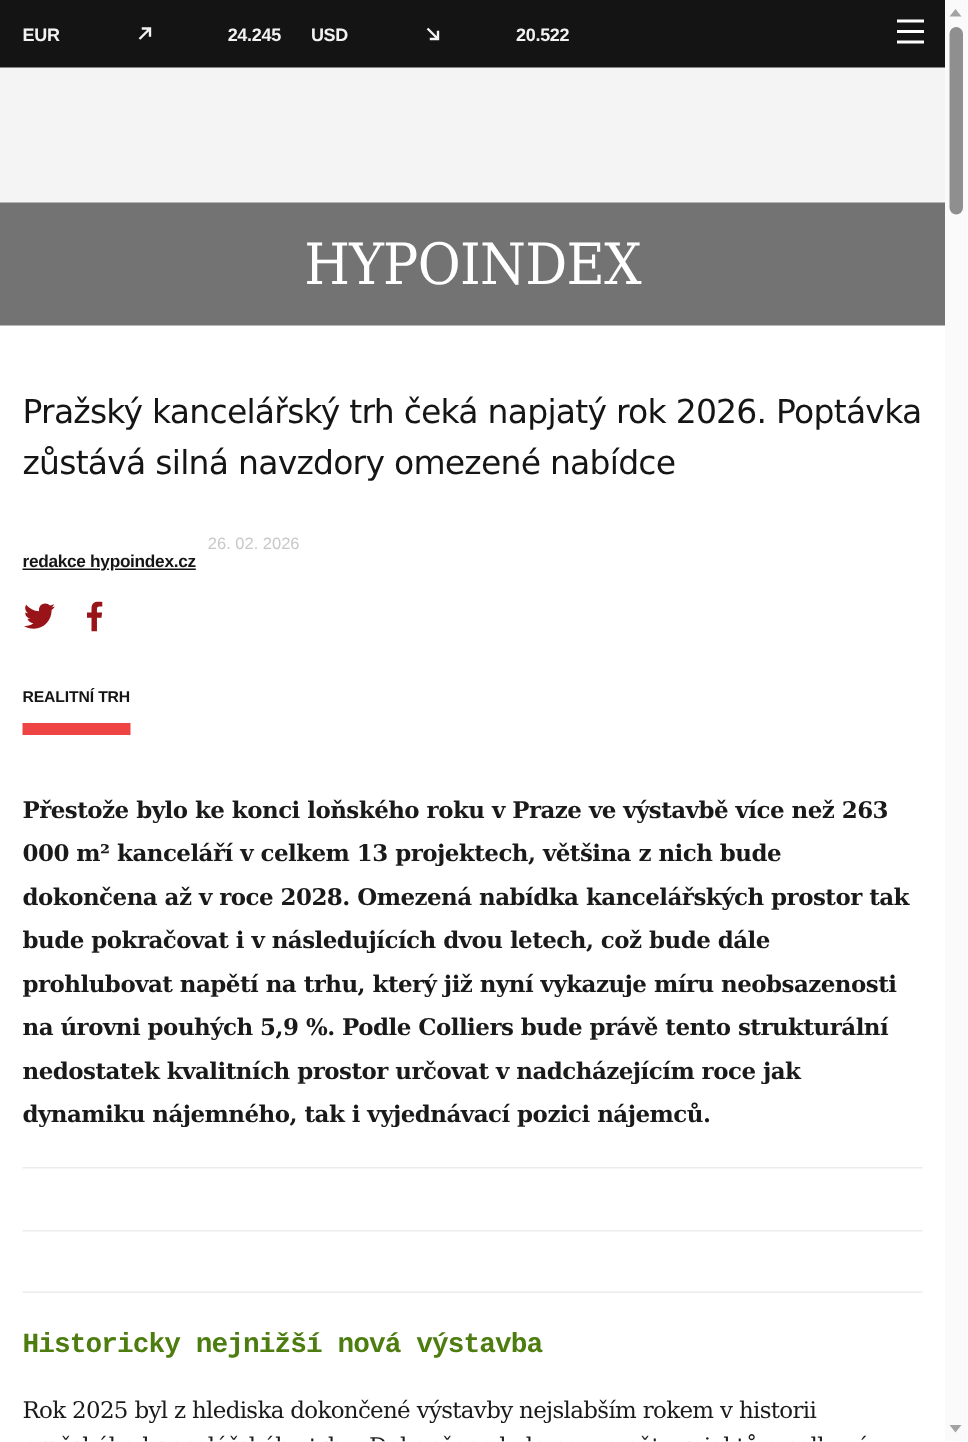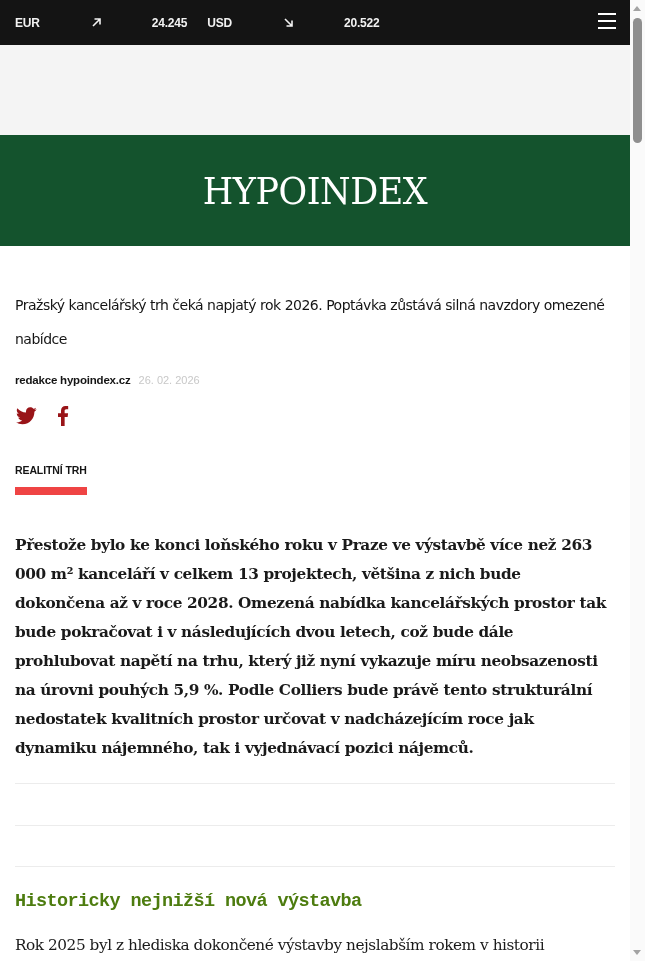--- a/index.html
+++ b/index.html
@@ -14,28 +14,28 @@
     .rate .cur { margin-right: 6px; }
     .rate .arrow { width: 11px; height: 11px; margin-right: 5px; display: inline-block; }
     .rate .arrow svg { width: 11px; height: 11px; display: block; }
     .hamburger { position: absolute; right: 14px; top: 13px; width: 18px; height: 18px; cursor: pointer; }
     .hamburger span { display: block; height: 2px; background: #fff; margin-bottom: 5px; }
 
     
     .ad-space { height: 90px; background: #f4f4f4; }
 
     
-    .brand { height: 111px; background: #14532d; display: flex; align-items: center; justify-content: center; }
+    .brand { height: 82px; background: #737373; display: flex; align-items: center; justify-content: center; }
     .brand-logo { color: #fff; font-family: "DejaVu Serif", serif; font-size: 38px; font-weight: normal; letter-spacing: -0.5px; transform: scaleX(0.92); }
 
     
     .article { padding: 0 15px; }
-    .title { margin-top: 42px; font-family: "DejaVu Sans", sans-serif; font-size: 14px; font-weight: normal; line-height: 34px; color: #151515; letter-spacing: -0.5px; }
+    .title { margin-top: 42px; font-family: "DejaVu Sans", sans-serif; font-size: 22px; font-weight: normal; line-height: 34px; color: #151515; letter-spacing: -0.5px; }
     .meta { margin-top: 18px; display: flex; align-items: center; font-size: 11.5px; }
-    .author { font-weight: bold; color: #151515; letter-spacing: -0.2px; cursor: pointer; }
+    .author { font-weight: bold; color: #151515; text-decoration: underline; letter-spacing: -0.2px; cursor: pointer; margin-top: 24px; }
     .date { color: #c8c8c8; margin-left: 8px; font-size: 11px; }
     .share { margin-top: 18px; display: flex; align-items: center; height: 24px; }
     .share .icon { width: 22px; height: 22px; margin-right: 15px; cursor: pointer; display: flex; align-items: center; justify-content: center; }
     .share .icon svg { display: block; }
 
     .category { margin-top: 36px; display: inline-block; font-size: 10.5px; font-weight: bold; letter-spacing: -0.1px; color: #151515; padding-bottom: 11px; border-bottom: 8px solid #ef4444; cursor: pointer; }
 
     .lead { margin-top: 36px; font-family: "DejaVu Serif", serif; font-size: 15.3px; font-weight: bold; line-height: 29px; color: #1a1a1a; letter-spacing: -0.35px; }
 
     .divider { height: 1px; background: #ececec; }

